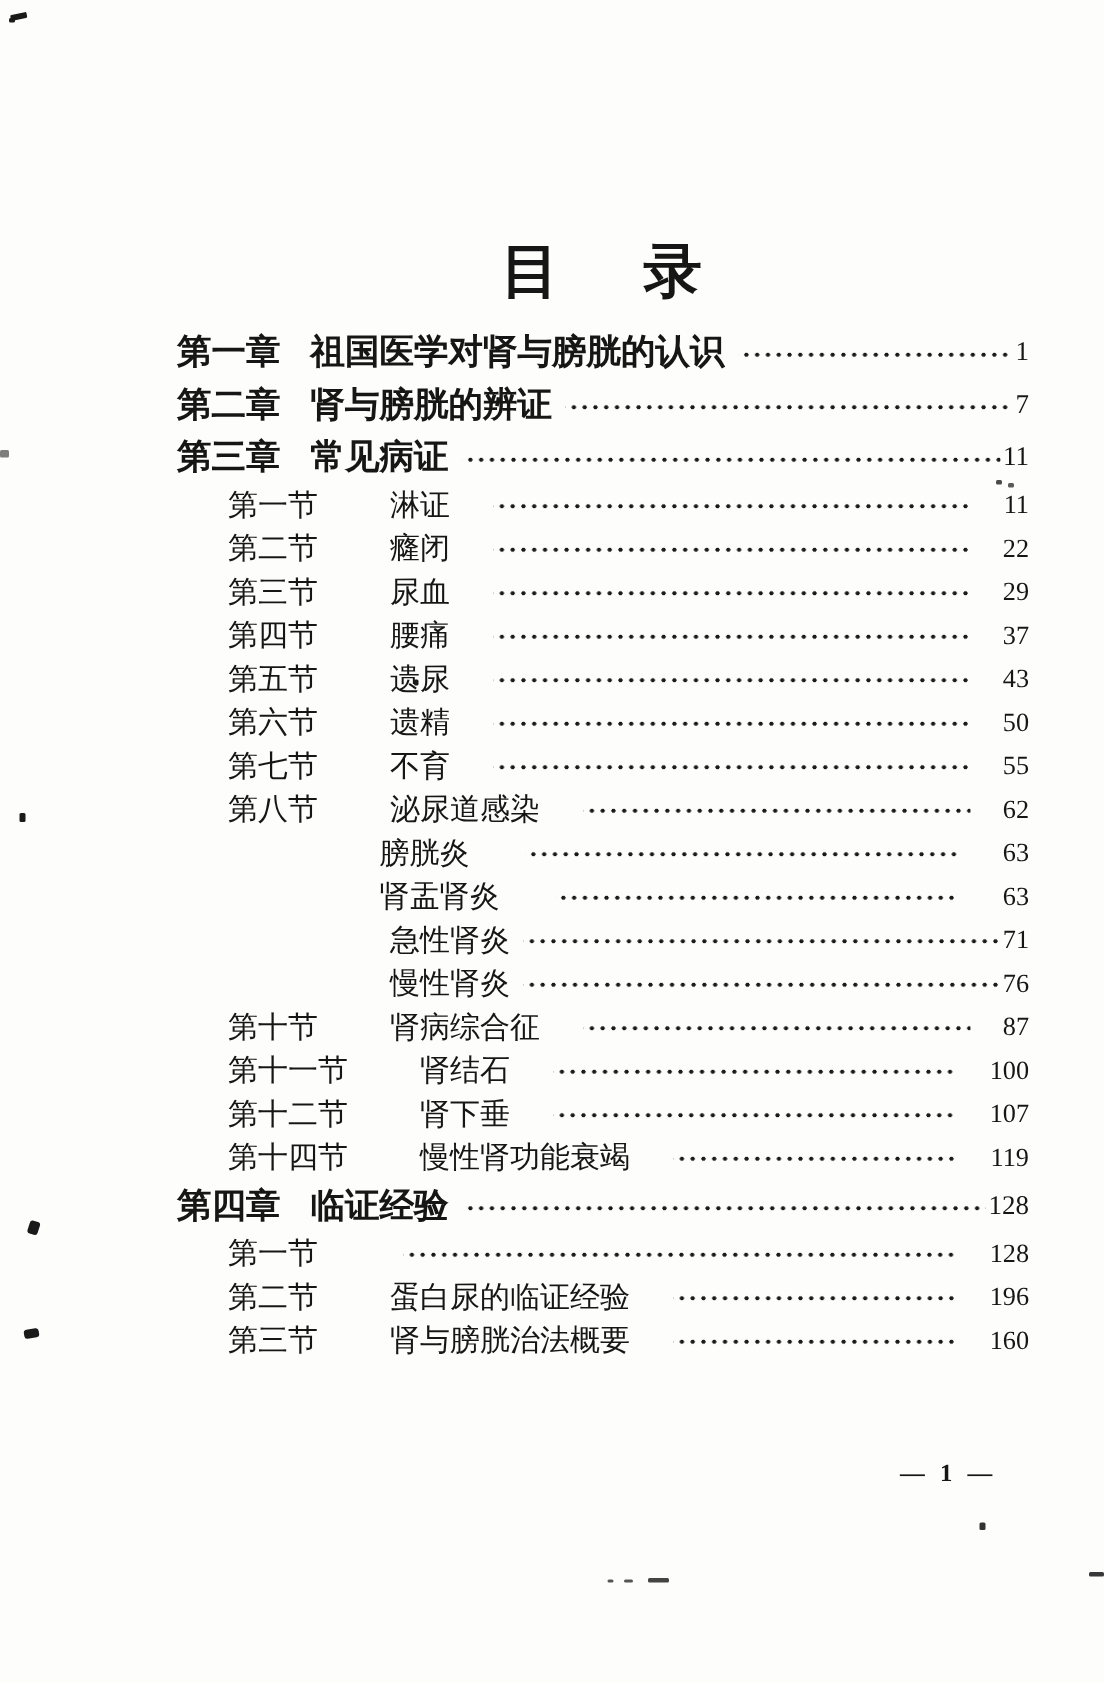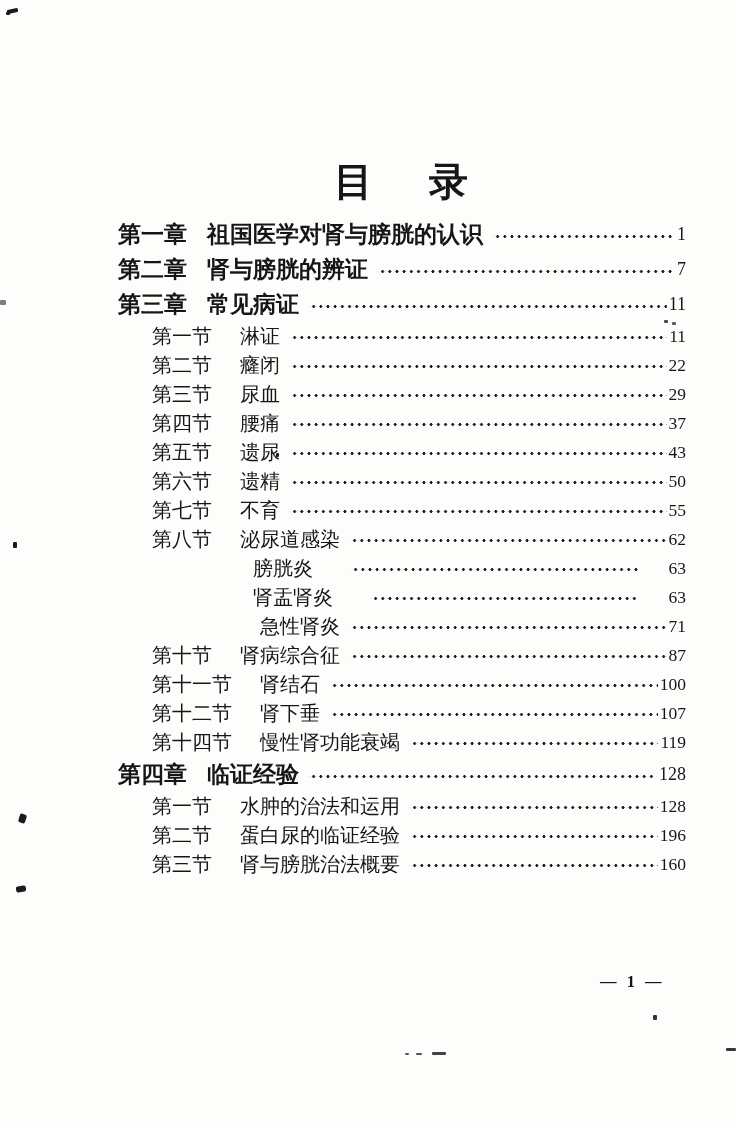--- a/index.html
+++ b/index.html
@@ -45,20 +45,21 @@
     height: 35px;
     font-size: 23px;
     font-weight: 700;
     padding-left: 118px;
   }
   .row.chapter .label { margin-right: 20px; }
   .row.section {
     height: 29px;
     font-size: 20px;
     padding-left: 152px;
+    gap: 20px;
   }
   .row.section .label { margin-right: 28px; }
   .row.sub  { height: 29px; font-size: 20px; padding-left: 253px; gap: 28px; }
   .row.sub2 { height: 29px; font-size: 20px; padding-left: 260px; font-family: Liberation Serif, serif; }
 
   .label, .entry-title { white-space: nowrap; }
 
   .leader {
     flex: 1 1 auto;
     align-self: stretch;
@@ -174,20 +175,25 @@
       <div class="row sub">
         <span class="entry-title">肾盂肾炎</span>
         <span class="leader"></span>
         <span class="pagenum">63</span>
       </div>
       <div class="row sub2">
         <span class="entry-title">急性肾炎</span>
         <span class="leader"></span>
         <span class="pagenum">71</span>
       </div>
+      <div class="row sub2">
+        <span class="entry-title">慢性肾炎</span>
+        <span class="leader"></span>
+        <span class="pagenum">76</span>
+      </div>
       <div class="row section">
         <span class="label">第十节</span>
         <span class="entry-title">肾病综合征</span>
         <span class="leader"></span>
         <span class="pagenum">87</span>
       </div>
       <div class="row section">
         <span class="label">第十一节</span>
         <span class="entry-title">肾结石</span>
         <span class="leader"></span>
@@ -206,21 +212,20 @@
         <span class="pagenum">119</span>
       </div>
       <div class="row chapter">
         <span class="label">第四章</span>
         <span class="entry-title">临证经验</span>
         <span class="leader"></span>
         <span class="pagenum">128</span>
       </div>
       <div class="row section">
         <span class="label">第一节</span>
-        <span class="entry-title">水肿的治法和运用</span>
         <span class="leader"></span>
         <span class="pagenum">128</span>
       </div>
       <div class="row section">
         <span class="label">第二节</span>
         <span class="entry-title">蛋白尿的临证经验</span>
         <span class="leader"></span>
         <span class="pagenum">196</span>
       </div>
       <div class="row section">

